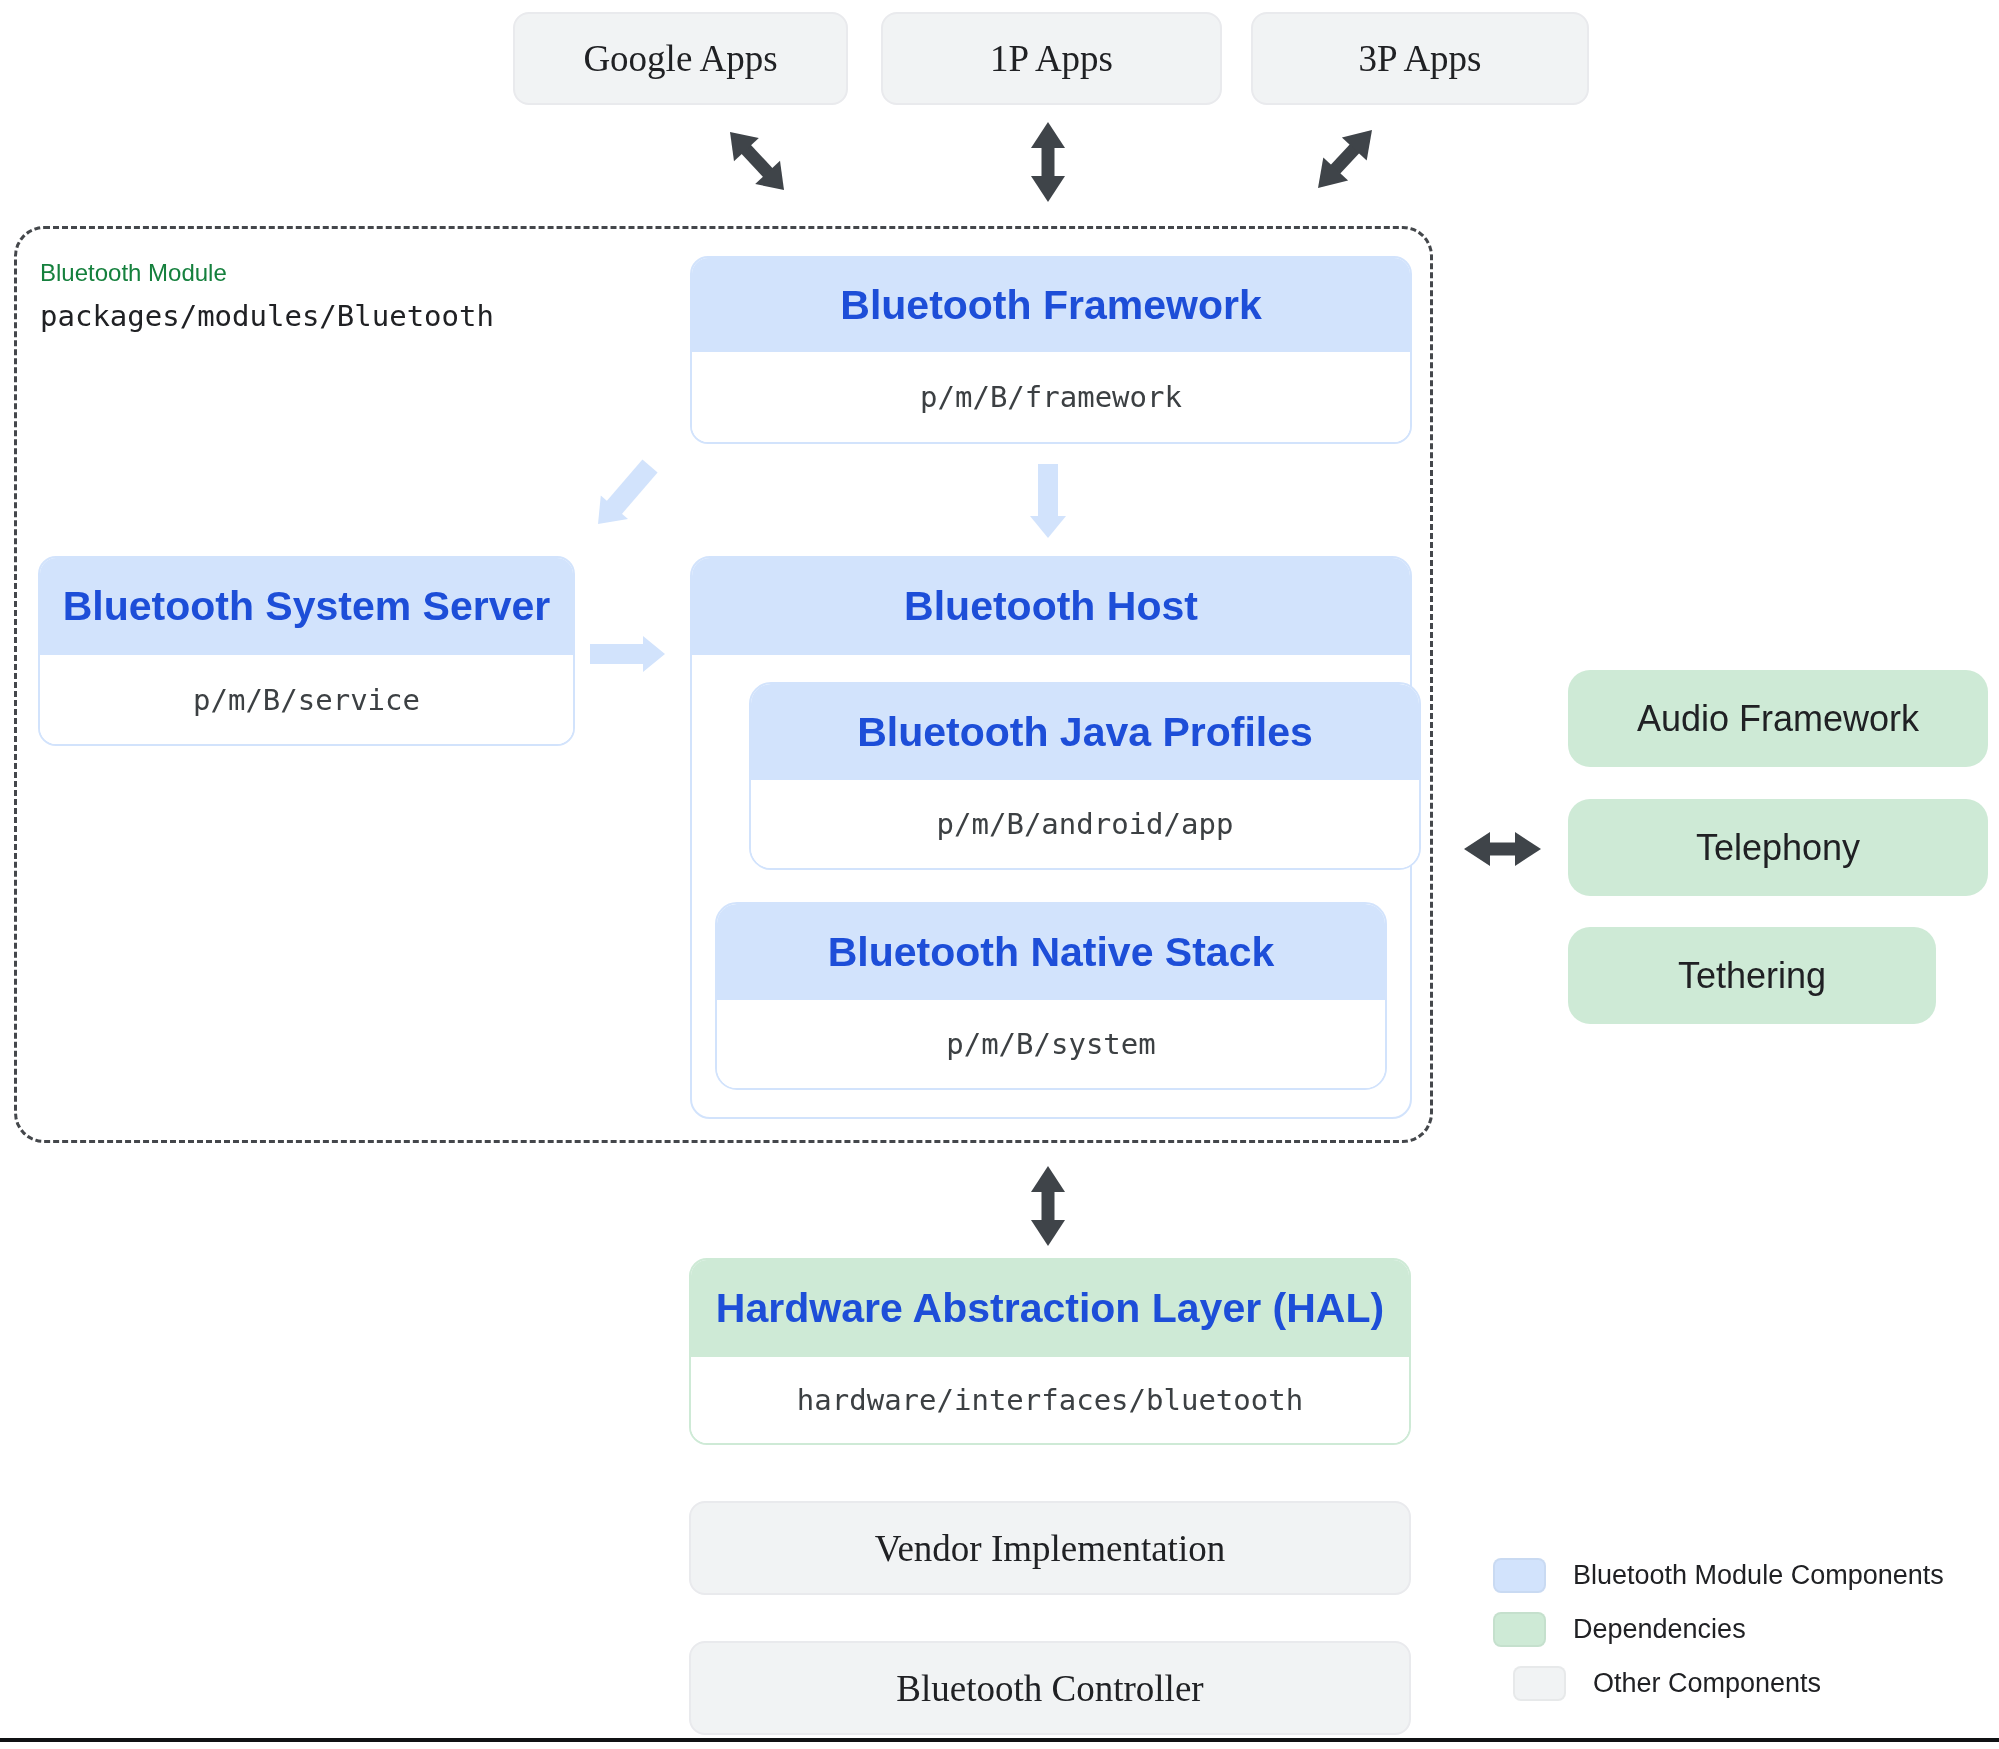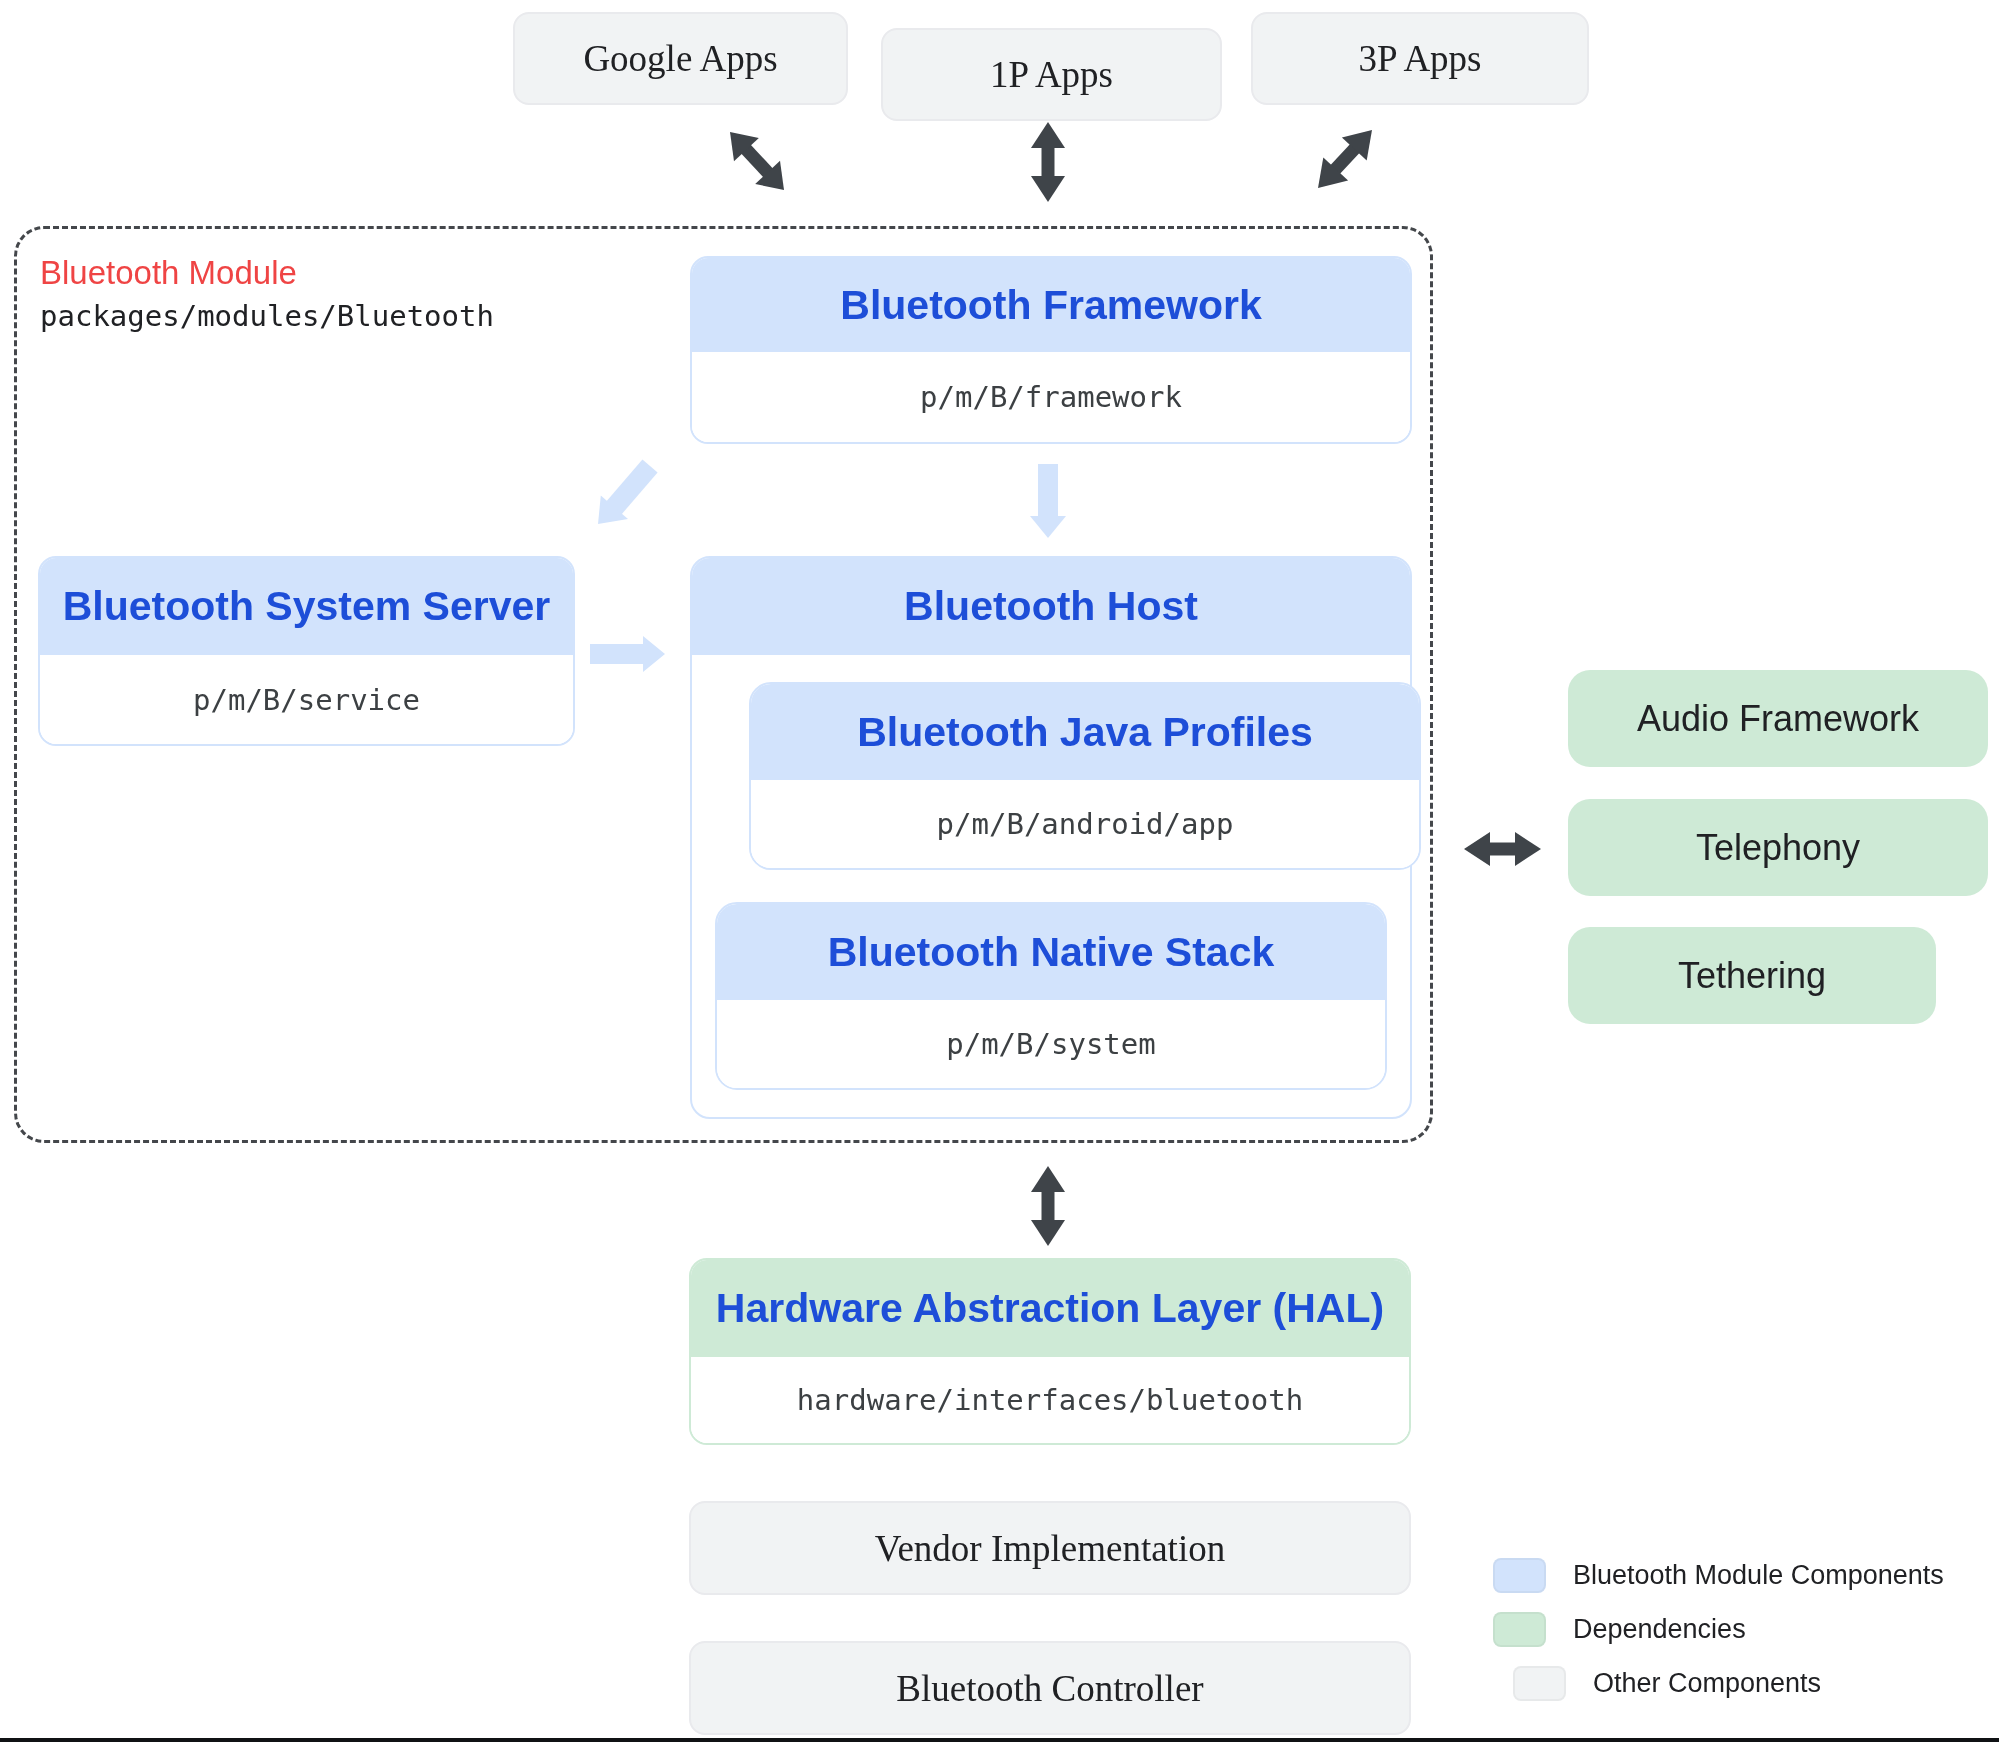--- a/index.html
+++ b/index.html
@@ -32,38 +32,38 @@
   
   .dep-box{
     background:#ceead6;border-radius:22px;
     display:flex;align-items:center;justify-content:center;
     font-size:36px;color:#202124;
   }
   
   #module-frame{
     border:3px dashed #44474b;border-radius:30px;background:transparent;
   }
-  #module-title{font-size:33px;color:#ef4444;line-height:46px;}
+  #module-title{font-size:24px;color:#15803d;line-height:46px;}
   #module-path{font-family:"DejaVu Sans Mono",monospace;font-size:29px;color:#202124;line-height:40px;}
   
   .legend-row{display:flex;align-items:center;}
   .legend-swatch{width:49px;height:31px;border-radius:8px;border:2px solid rgba(0,0,0,0.04);flex:0 0 auto;}
   .legend-label{margin-left:27px;font-size:27px;color:#202124;white-space:nowrap;}
   #arrow-layer{position:absolute;left:0;top:0;pointer-events:none;}
   #bottom-rule{background:#101214;}
 </style>
 </head>
 <body>
 
 <div id="canvas">
 
   <div class="abs gray-box" style="left:513px;top:12px;width:335px;height:93px;">
     <span>Google Apps</span>
   </div>
-  <div class="abs gray-box" style="left:881px;top:28px;width:341px;height:93px;">
+  <div class="abs gray-box" style="left:881px;top:12px;width:341px;height:93px;">
     <span>1P Apps</span>
   </div>
   <div class="abs gray-box" style="left:1251px;top:12px;width:338px;height:93px;">
     <span>3P Apps</span>
   </div>
 
   <div class="abs" id="module-frame" style="left:14px;top:226px;width:1419px;height:917px;"></div>
   <div class="abs" style="left:40px;top:250px;">
     <div id="module-title">Bluetooth Module</div>
     <div id="module-path">packages/modules/Bluetooth</div>

